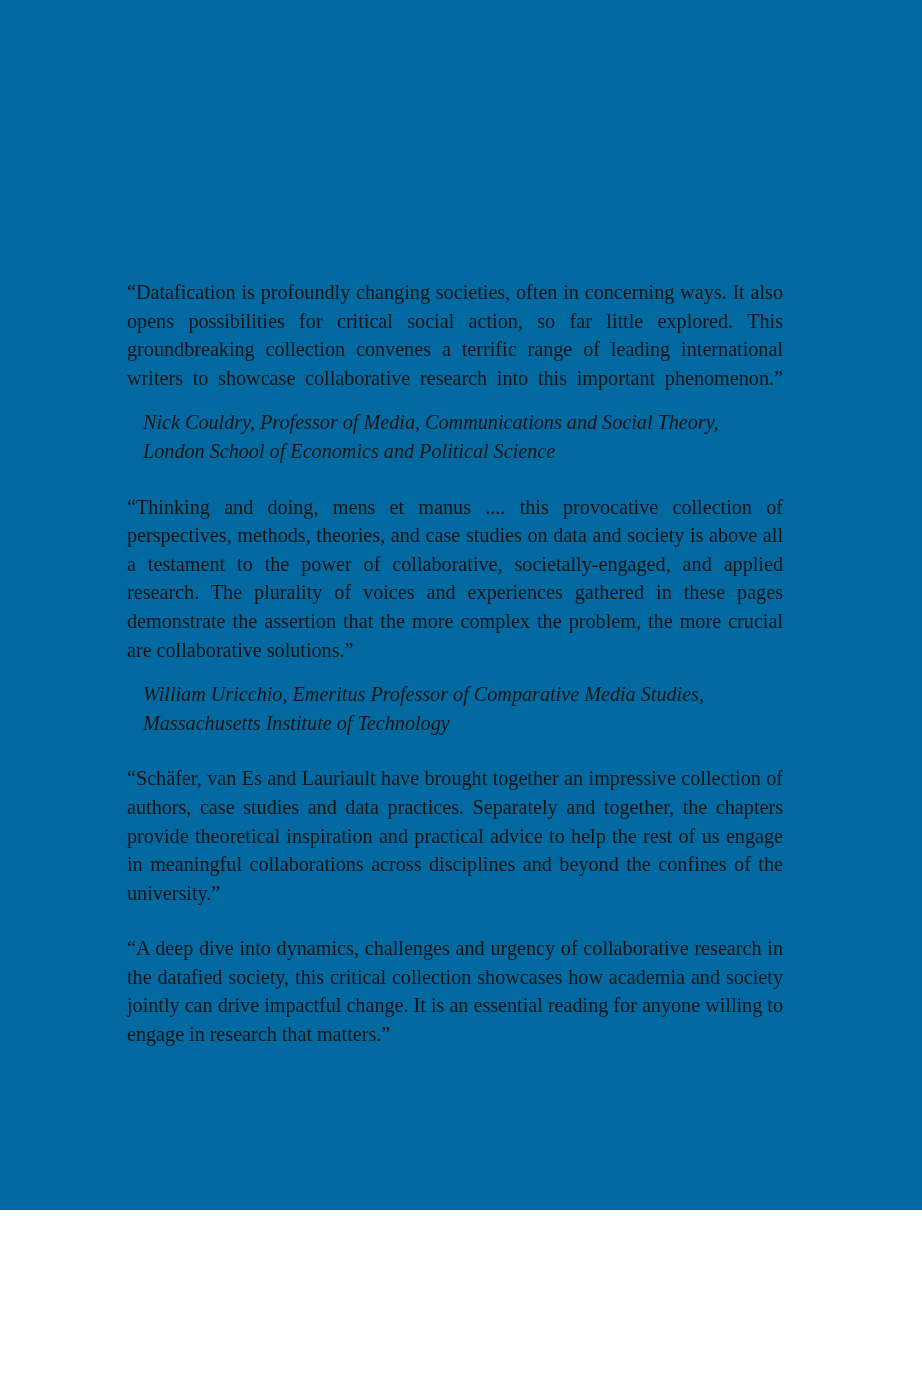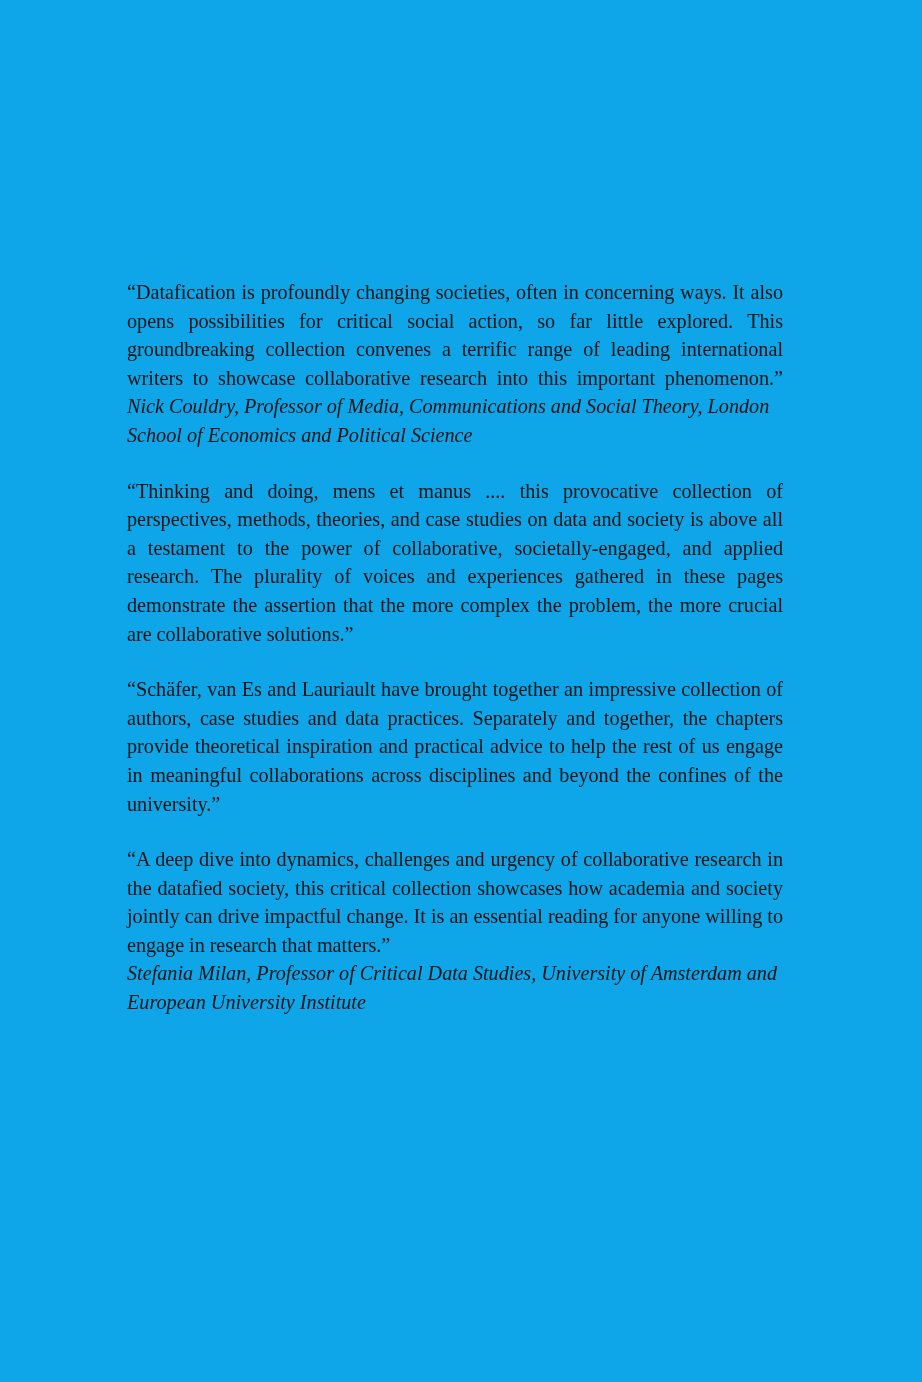--- a/index.html
+++ b/index.html
@@ -4,22 +4,22 @@
 <title>Praise page</title>
 <style>
   html, body {
     margin: 0;
     padding: 0;
     background: #ffffff;
   }
   .page {
     position: relative;
     width: 922px;
-    height: 1382px;
-    background: #0ea5e9;
+    height: 1210px;
+    background: #0369a1;
     overflow: hidden;
     font-family: "Liberation Serif", "DejaVu Serif", serif;
     color: #141414;
     -webkit-font-smoothing: antialiased;
   }
   .content {
     position: absolute;
     left: 127px;
     top: 278px;
     width: 656px;
@@ -41,21 +41,21 @@
     hyphens: none;
   }
   
   .quote-body.justify-all {
     text-align-last: justify;
   }
   .quote-body.ragged-last {
     text-align-last: left;
   }
   .attribution {
-    margin: 0;
+    margin: 16px;
     font-size: 20.2px;
     line-height: 28.6px;
     font-style: italic;
     text-align: left;
     letter-spacing: -0.01px;
   }
   .it {
   }
 </style>
 </head>
@@ -64,25 +64,25 @@
 <div class="page">
   <div class="content">
 
     <blockquote class="endorsement">
       <p class="quote-body justify-all">“Datafication is profoundly changing societies, often in concerning ways. It also opens possibilities for critical social action, so far little explored. This groundbreaking collection convenes a terrific range of leading international writers to showcase collaborative research into this important phenomenon.”</p>
       <p class="attribution">Nick Couldry, Professor of Media, Communications and Social Theory, London School of Economics and Political Science</p>
     </blockquote>
 
     <blockquote class="endorsement">
       <p class="quote-body ragged-last"><span>“Thinking and doing, </span><span class="it">mens et manus</span><span> .... this provocative collection of perspectives, methods, theories, and case studies on data and society is above all a testament to the power of collaborative, societally-engaged, and applied research. The plurality of voices and experiences gathered in these pages demonstrate the assertion that the more complex the problem, the more crucial are collaborative solutions.”</span></p>
+      <p class="attribution">William Uricchio, Emeritus Professor of Comparative Media Studies, Massachusetts Institute of Technology</p>
     </blockquote>
 
     <blockquote class="endorsement">
       <p class="quote-body ragged-last">“Schäfer, van Es and Lauriault have brought together an impressive collection of authors, case studies and data practices. Separately and together, the chapters provide theoretical inspiration and practical advice to help the rest of us engage in meaningful collaborations across disciplines and beyond the confines of the university.”</p>
     </blockquote>
 
     <blockquote class="endorsement">
       <p class="quote-body ragged-last">“A deep dive into dynamics, challenges and urgency of collaborative research in the datafied society, this critical collection showcases how academia and society jointly can drive impactful change. It is an essential reading for anyone willing to engage in research that matters.”</p>
-      <p class="attribution">Stefania Milan, Professor of Critical Data Studies, University of Amsterdam and European University Institute</p>
     </blockquote>
 
   </div>
 </div>
 
 </body></html>

